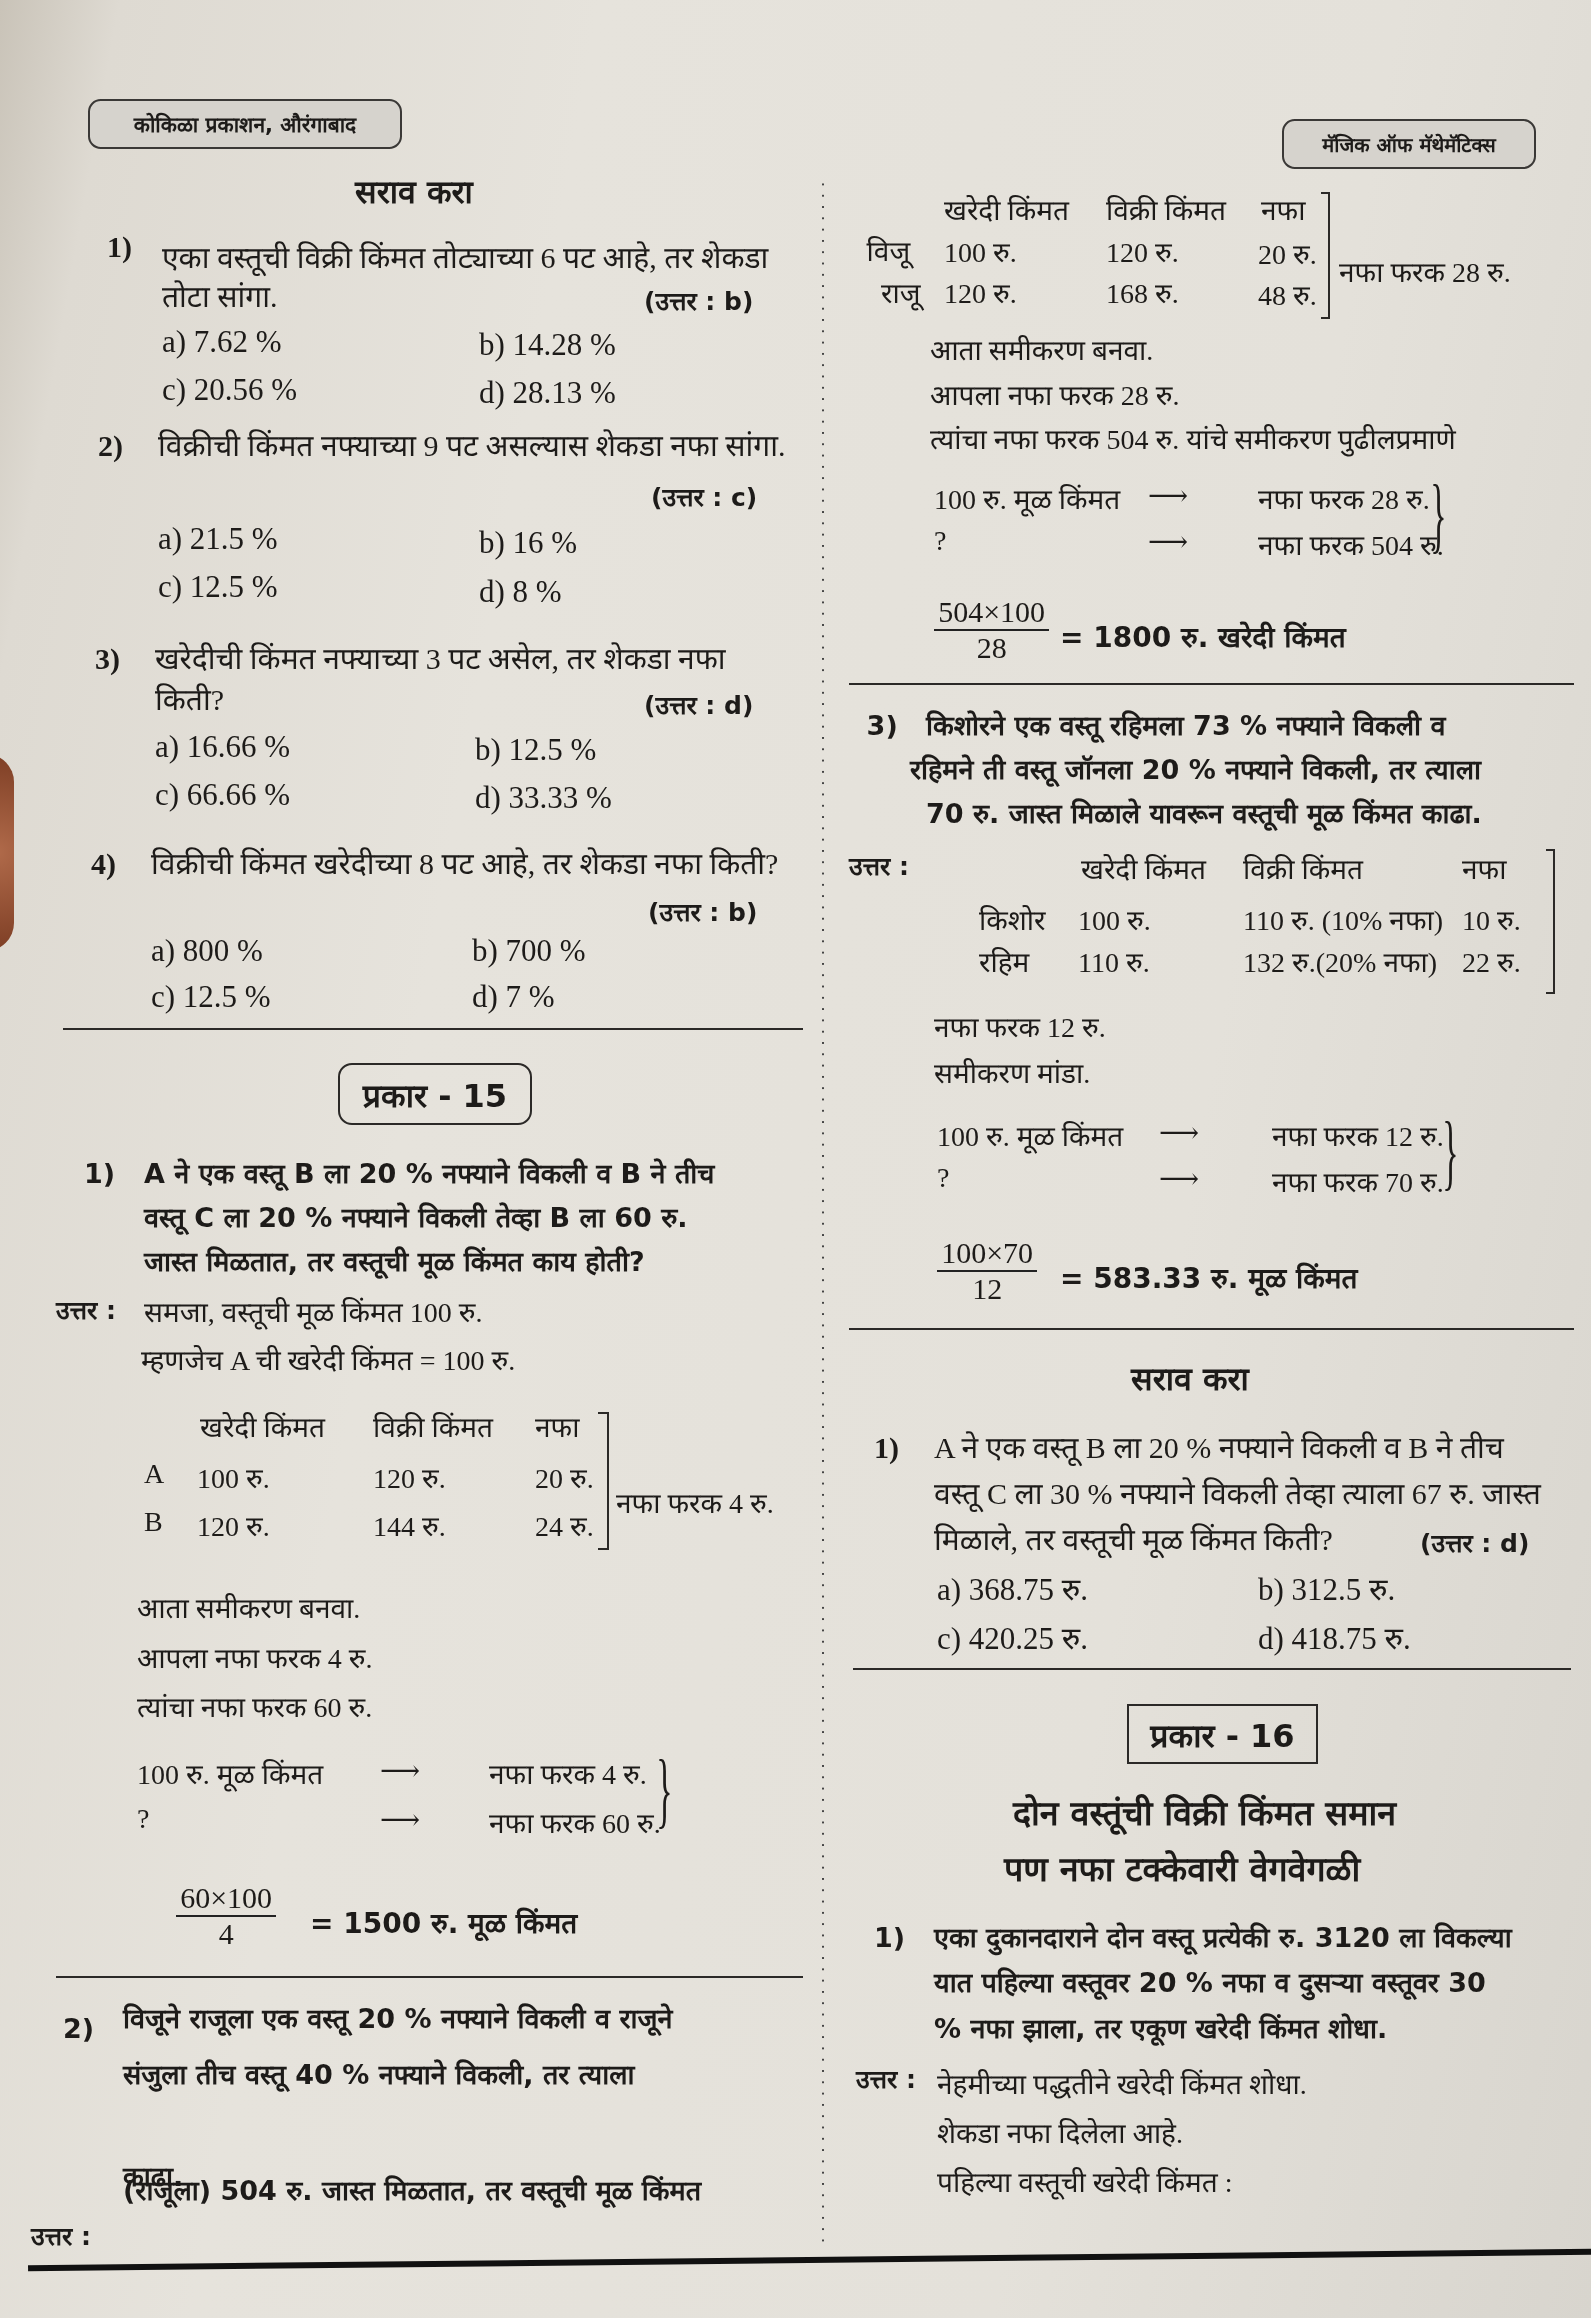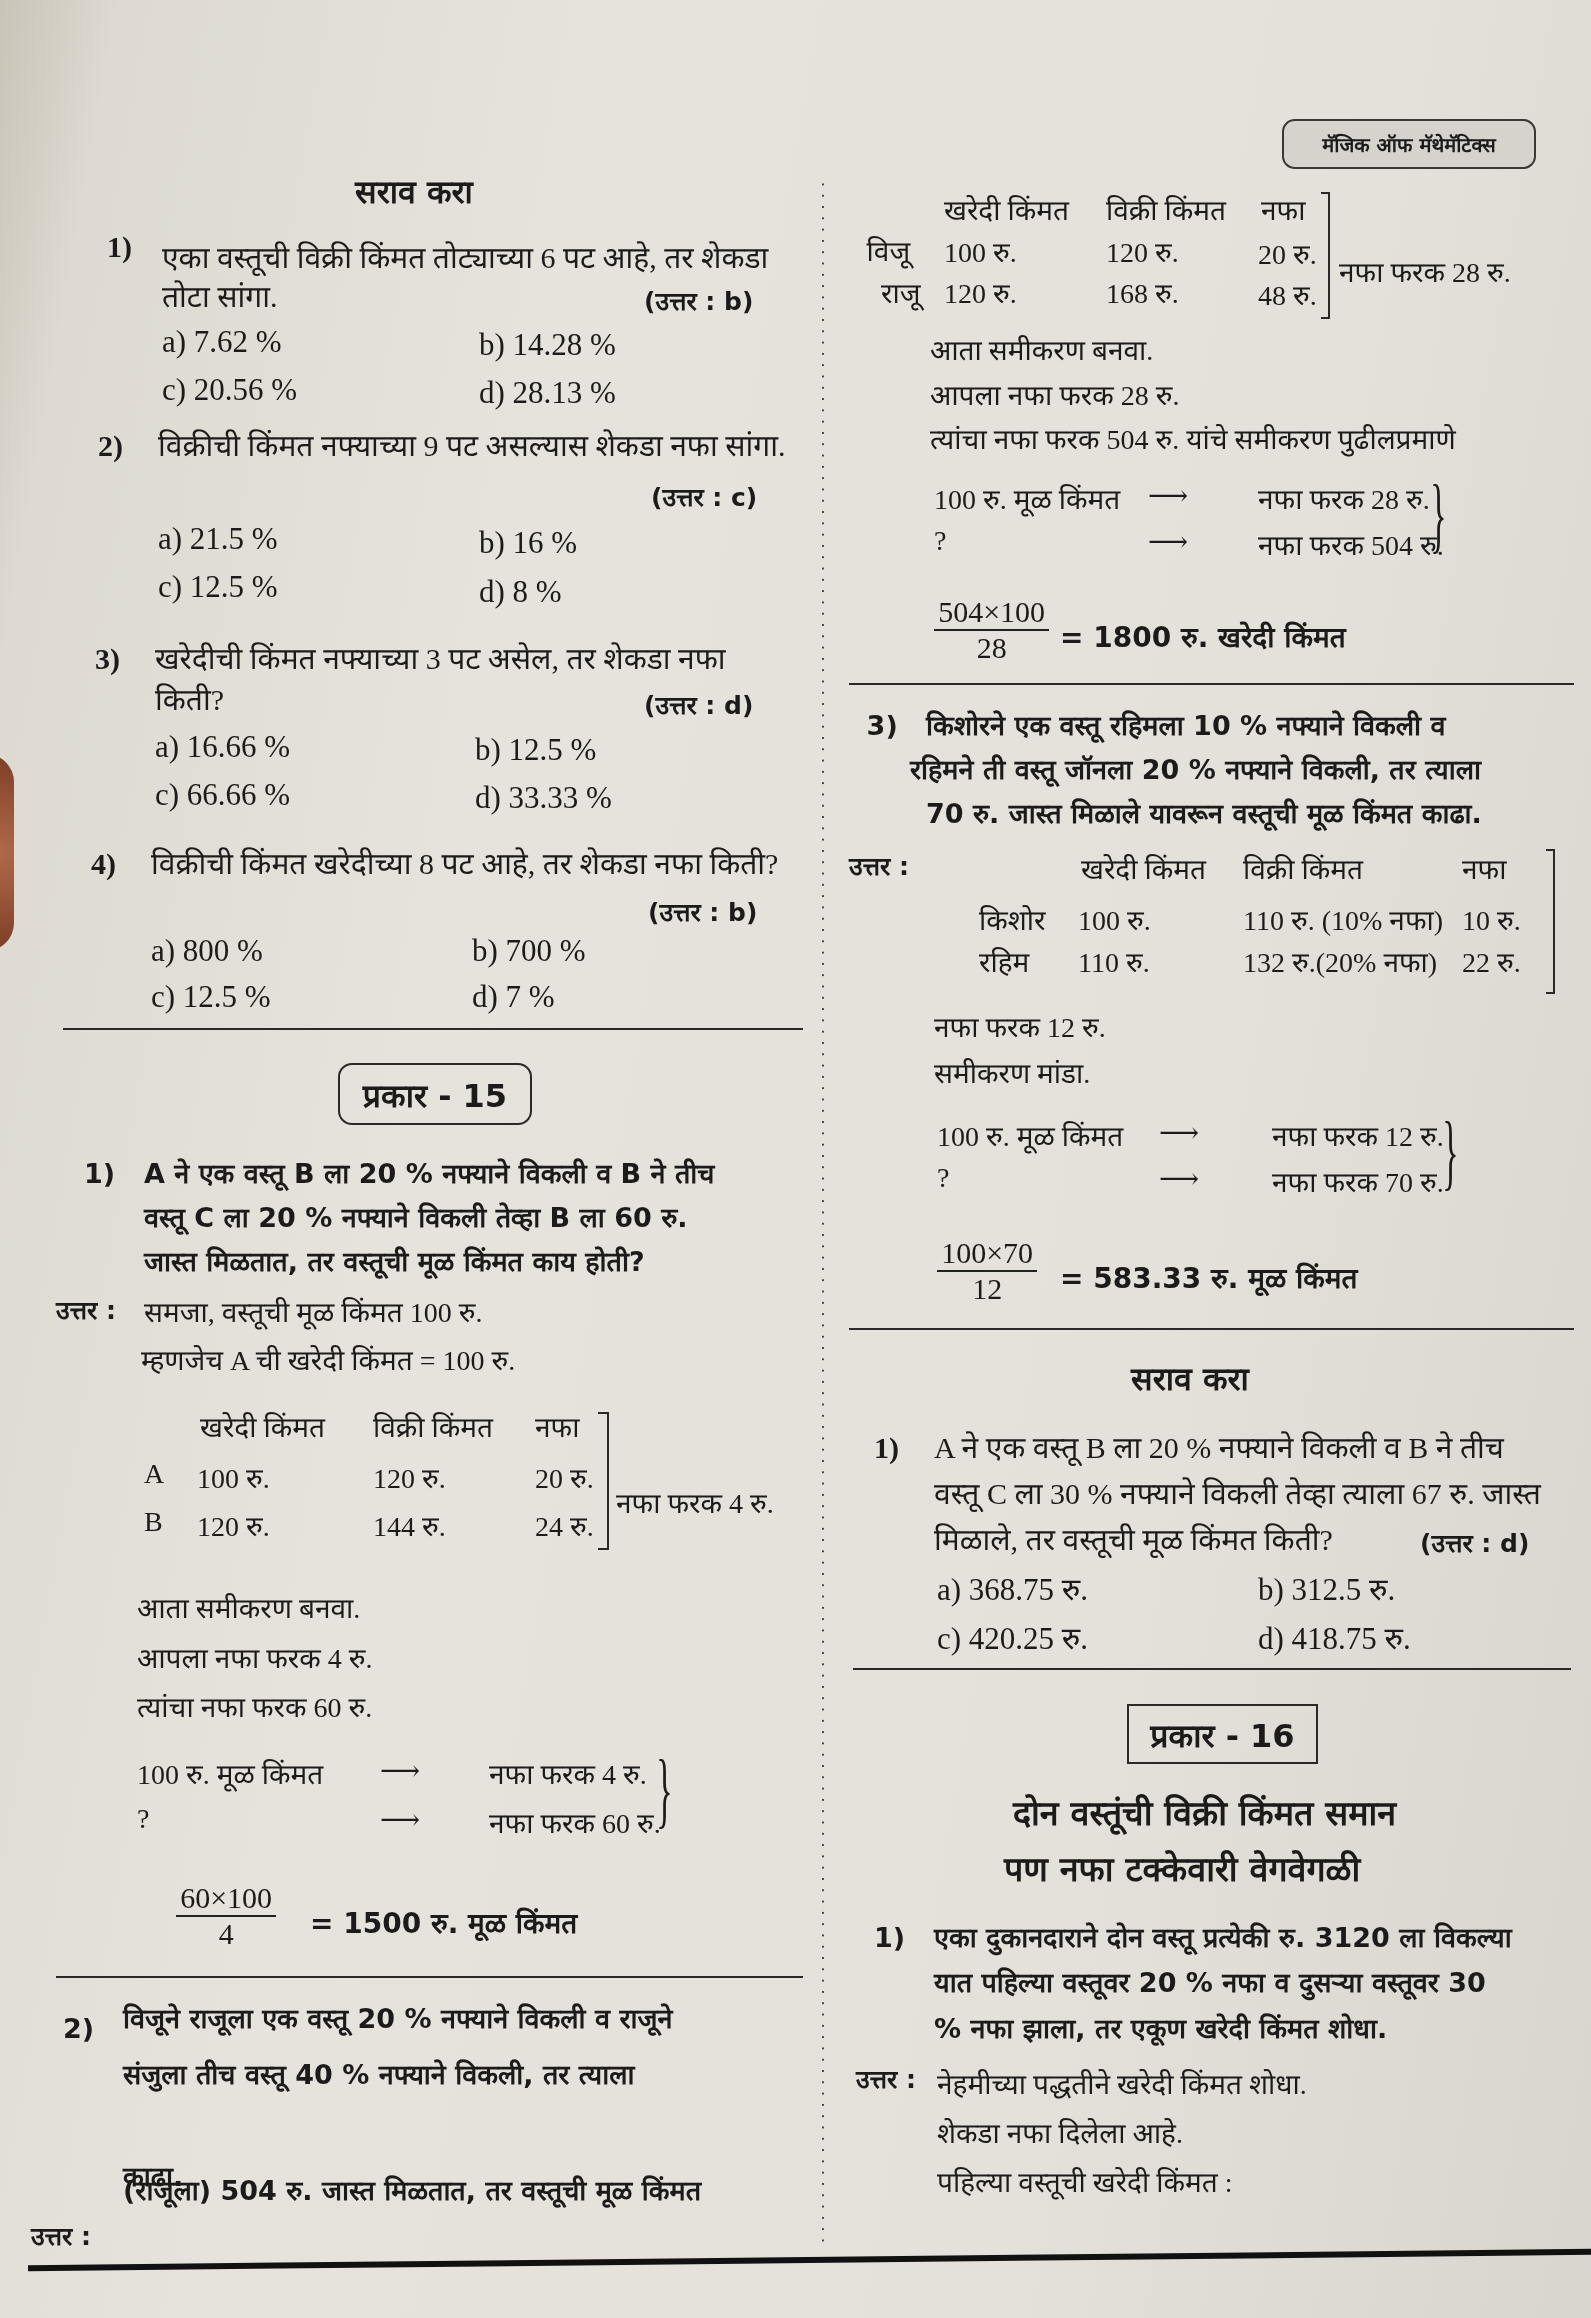--- a/index.html
+++ b/index.html
@@ -55,20 +55,21 @@
   .frac { position: absolute; text-align: center; font-size: 30px; }
   .frac .num { border-bottom: 2.1px solid #222; padding: 0 4.2px; }
   .bottomline { position: absolute; left: 28px; top: 2257px; width: 1564px; height: 5.6px; background: #111; transform: rotate(-0.6deg); }
 </style>
 </head>
 <body>
 
 <div class="thumb"></div>
 
 <div class="hdr">
+  <div class="pill left">कोकिळा प्रकाशन, औरंगाबाद</div>
   <div class="pill right">मॅजिक ऑफ मॅथेमॅटिक्स</div>
 </div>
 
 <div class="divider"></div>
 
 <div class="col left">
   <div class="abs heading" style="left:299px;top:0px;">सराव करा</div>
 
   <div>
     <span class="abs q qnum" style="left:51px;top:56px;">1)</span>
@@ -208,21 +209,21 @@
   <div class="frac" style="left:85px;top:426px;">
     <div class="num">504×100</div>
     <div>28</div>
   </div>
   <span class="abs bold" style="left:211px;top:447px;font-size:28px;">= 1800 रु. खरेदी किंमत</span>
 
   <div class="hr" style="left:0px;top:514px;width:725px;"></div>
 
   <div>
     <span class="abs bold" style="left:17.6px;top:535px;">3)</span>
-    <span class="abs bold" style="left:77px;top:535px;">किशोरने एक वस्तू रहिमला 10 % नफ्याने विकली व</span>
+    <span class="abs bold" style="left:77px;top:535px;">किशोरने एक वस्तू रहिमला 73 % नफ्याने विकली व</span>
     <span class="abs bold" style="left:61px;top:579px;">रहिमने ती वस्तू जॉनला 20 % नफ्याने विकली, तर त्याला</span>
     <span class="abs bold" style="left:77px;top:623px;">70 रु. जास्त मिळाले यावरून वस्तूची मूळ किंमत काढा.</span>
 
     <span class="abs bold" style="left:0px;top:676px;font-size:25px;">उत्तर :</span>
     <div>
       <span class="abs t" style="left:232px;top:680px;">खरेदी किंमत</span>
       <span class="abs t" style="left:394px;top:680px;">विक्री किंमत</span>
       <span class="abs t" style="left:613px;top:680px;">नफा</span>
       <span class="abs t" style="left:130px;top:731px;">किशोर</span>
       <span class="abs t" style="left:229px;top:731px;">100 रु.</span>

